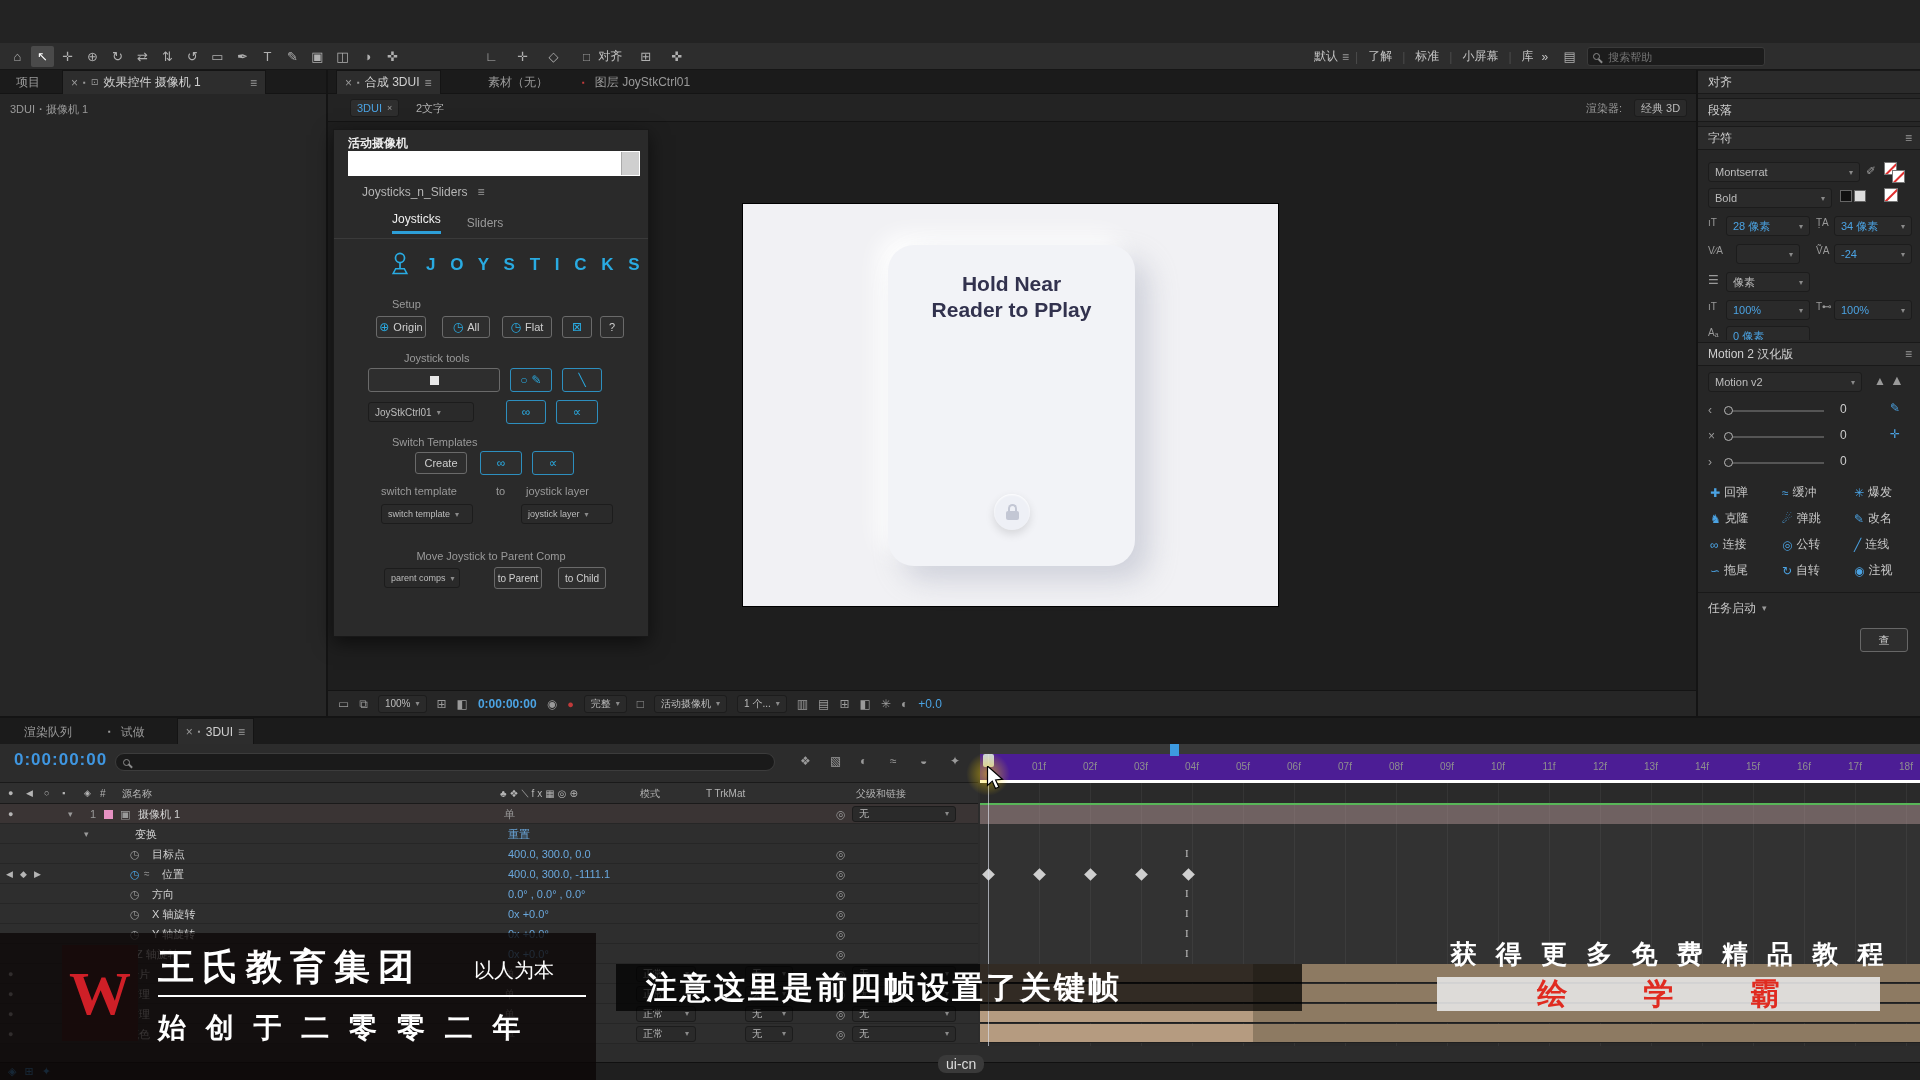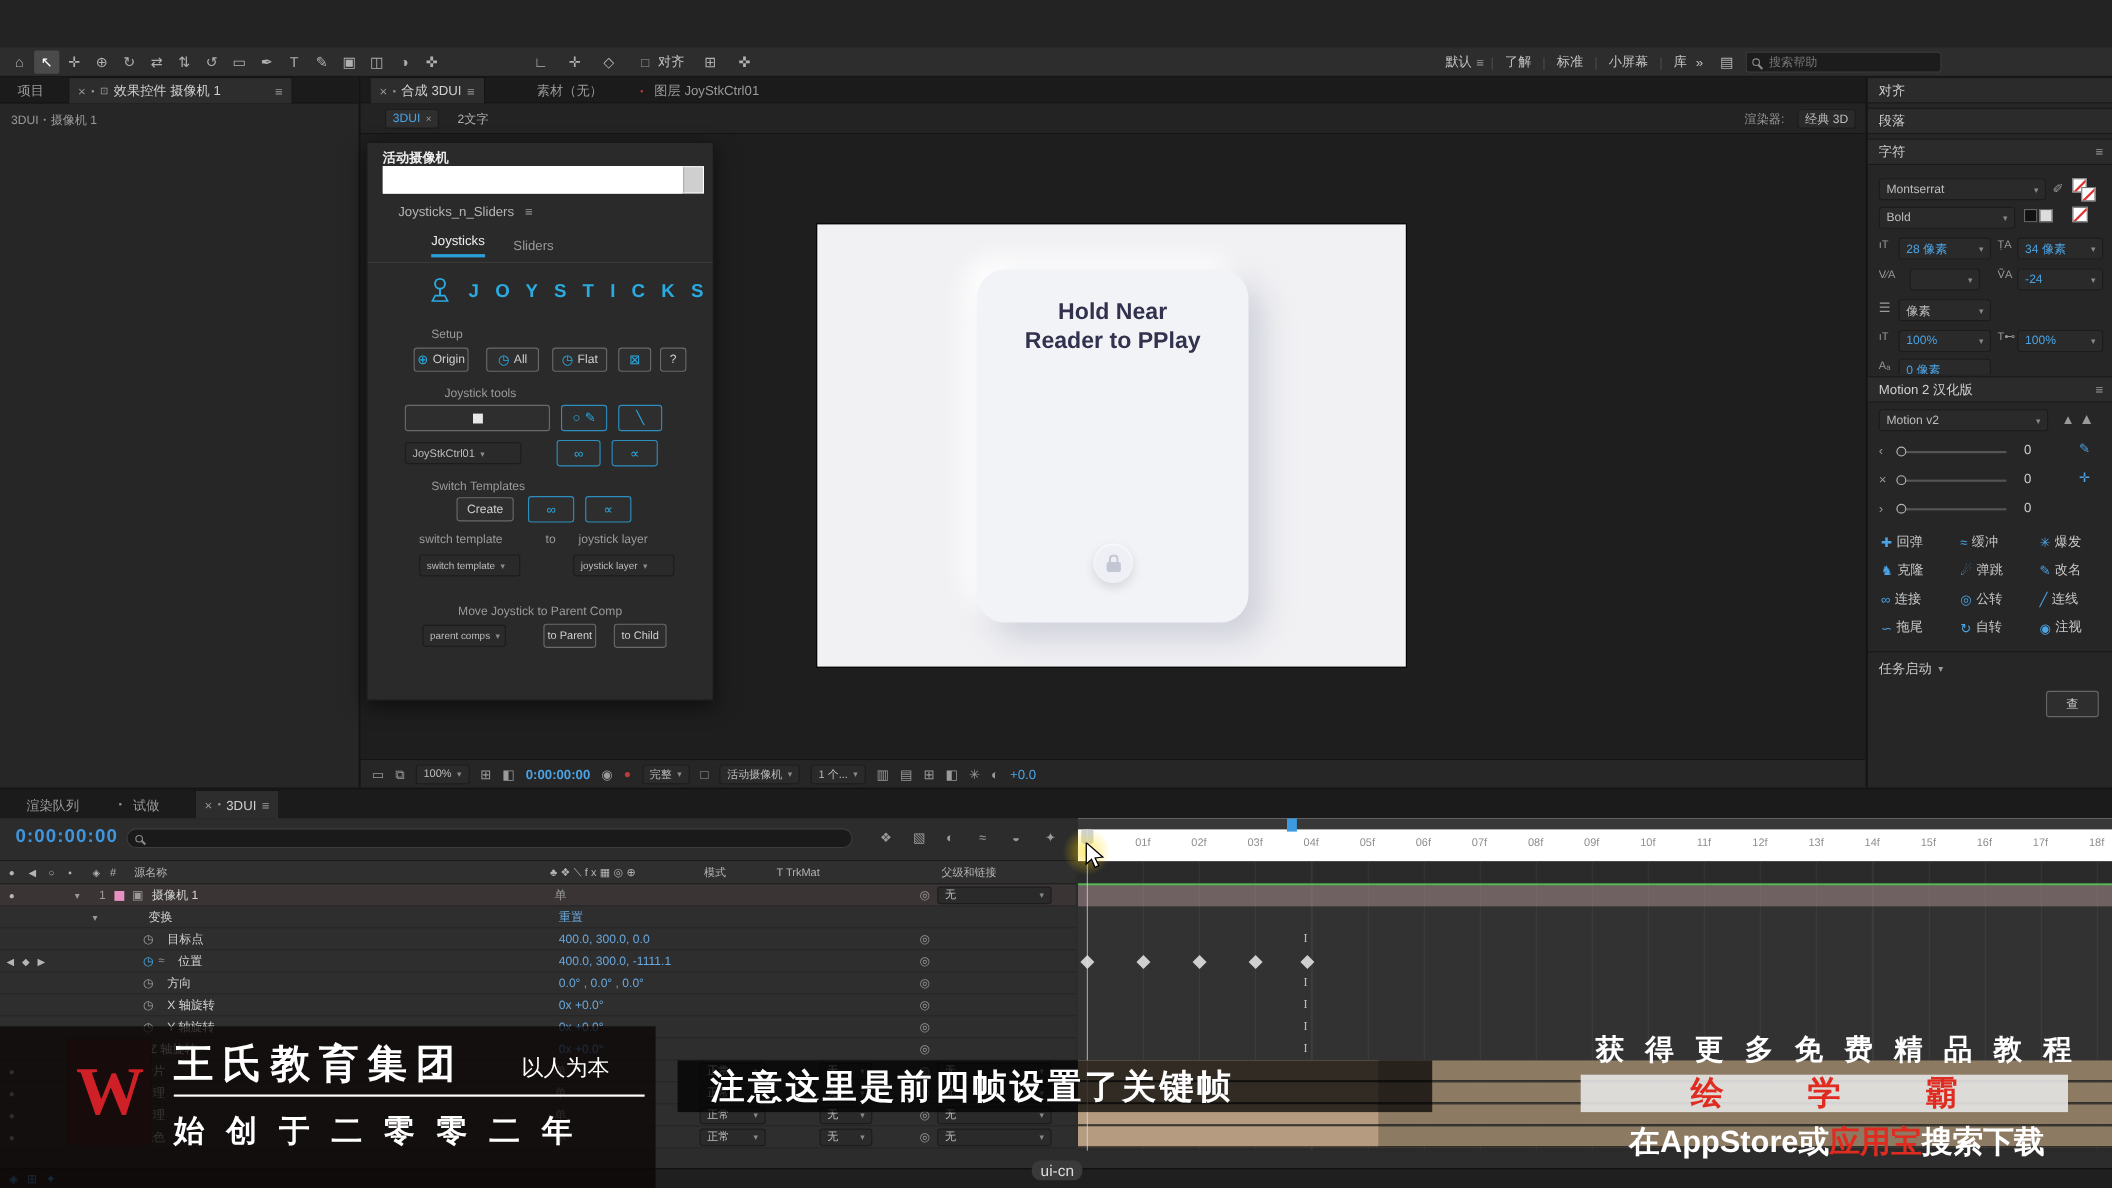--- a/index.html
+++ b/index.html
@@ -66,21 +66,21 @@
 #tlsearch{width:660px;height:18px;background:#1a1a1a;border:1px solid #3c3c3c;border-radius:9px;outline:none;color:#ccc;padding-left:22px;font-size:11px}
 #tlheader{position:absolute;left:0;top:65px;width:978px;height:21px;background:#2f2f2f;border-bottom:1px solid #1a1a1a;font-size:10px;color:#b5b5b5}
 #tlheader>span{position:absolute;top:0;line-height:21px}
 .tl-row{position:absolute;left:0;width:978px;height:20px;background:#2e2e2e;border-bottom:1px solid #262626}
 .tl-row>*{position:absolute;top:0;line-height:20px;font-size:11px}
 .tl-row .nm{color:#d2d2d2}
 .tl-row .val{color:#6aa8dd}
 .tl-row .idx{color:#9a9a9a}
 .cell-ico{color:#b5b5b5;font-size:9px}
 #tlgraph{position:absolute;left:980px;top:65px;width:940px;height:263px;background:#2a2a2a;background-image:repeating-linear-gradient(90deg,rgba(255,255,255,.05) 0 1px,transparent 1px 51px);background-position:8px 0}
-#tlruler{position:absolute;left:980px;top:26px;width:940px;height:39px;background:#ffffff;border-bottom:5px solid #ffffff}
+#tlruler{position:absolute;left:980px;top:26px;width:940px;height:39px;background:#4c1d95;border-bottom:3px solid #ffffff}
 .tick{position:absolute;top:17px;width:30px;text-align:center;color:#8f8f8f;font-size:10px}
 .kf{position:absolute;width:9px;height:9px;background:#cfcfcf;transform:rotate(45deg)}
 .ibeam{position:absolute;color:#bdbdbd;font-size:11px;font-family:"Liberation Serif",serif}
 
 #statusbar{position:absolute;left:0;top:1062px;width:1920px;height:18px;background:#1f1f1f;border-top:1px solid #101010;display:flex;align-items:center;gap:8px;padding-left:8px}
 
 #wm-left{position:absolute;left:0;top:933px;width:596px;height:147px;background:rgba(12,6,6,.78);z-index:40}
 #wm-caption{position:absolute;left:616px;top:964px;width:686px;height:47px;background:rgba(0,0,0,.72);z-index:40;display:flex;align-items:center;padding-left:30px;color:#fff;font-weight:bold;font-size:31px;letter-spacing:3px}
 #wm-right{position:absolute;left:1420px;top:933px;width:500px;height:147px;z-index:40}
 #promostrip{position:absolute;left:17px;top:44px;width:443px;height:34px;background:rgba(230,230,230,.9);display:flex;align-items:center;justify-content:center;color:#e02b20;font-weight:bold;font-size:30px;letter-spacing:34px;text-indent:34px}
@@ -776,23 +776,20 @@
 
   <div id="wm-caption">
     <span>注意这里是前四帧设置了关键帧</span>
   </div>
 
   <div id="wm-right">
     <div id="promostrip">
         <span>绘 学 霸</span>
       </div>
     <div style="color:#fff;font-weight:bold;font-size:26px;letter-spacing:6px;text-align:center;margin-top:4px">获 得 更 多 免 费 精 品 教 程</div>
-    <div style="position:absolute;left:0;top:86px;width:100%;text-align:center;color:#fff;font-weight:bold;font-size:28px">
-      <span>在AppStore或</span><span style="color:#e02b20">应用宝</span><span>搜索下载</span>
-    </div>
   </div>
 
   <div id="glow"></div>
   <svg id="cursor" width="22" height="24" viewBox="0 0 12 16">
     <path d="M1 0 L1 13 L4.2 10.2 L6.3 15 L8.6 14 L6.4 9.3 L11 8.8 Z" fill="#fff" stroke="#000" stroke-width="0.8"></path>
   </svg>
 
 </div>
 
 </body></html>

